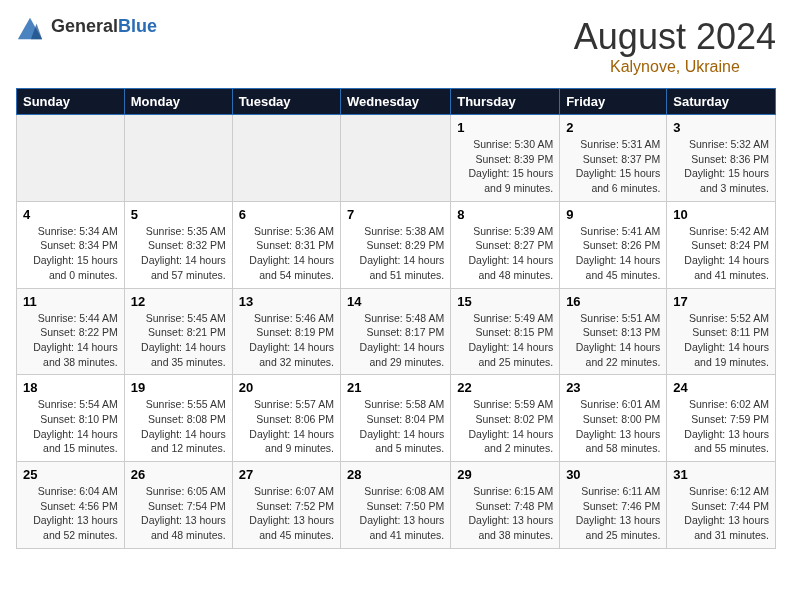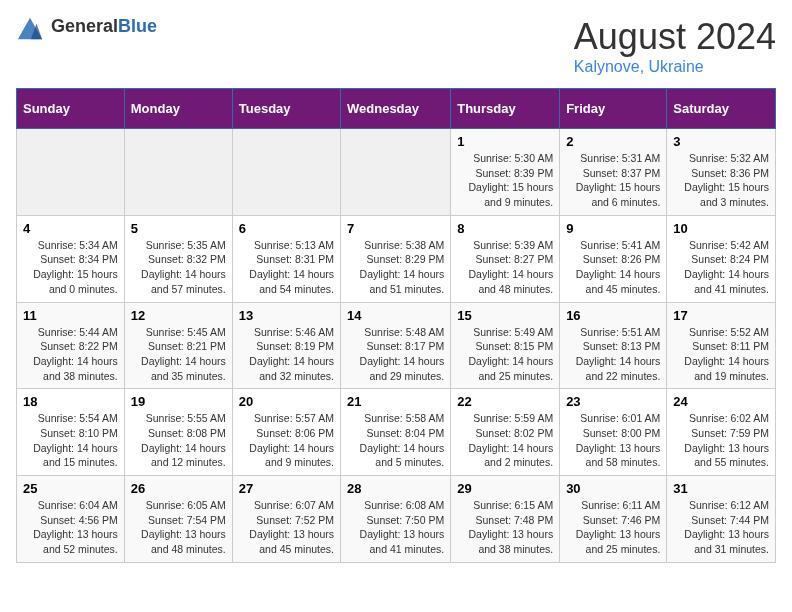--- a/index.html
+++ b/index.html
@@ -18,41 +18,41 @@
     }
     .logo {
       display: flex;
       gap: 7px;
     }
     .logo-icon {
       width: 28px;
       height: 28px;
     }
     .title-block {
-      text-align: left;
+      text-align: center;
     }
     .main-title {
       font-size: 36px;
       font-weight: normal;
       color: #333;
     }
     .sub-title {
       font-size: 16px;
-      color: #3b82f6;
+      color: #a16207;
     }
     table {
       width: 100%;
       border-collapse: collapse;
       font-size: 11px;
     }
     thead tr th {
-      background-color: #701a75;
+      background-color: #0f172a;
       color: #fff;
       text-align: left;
-      padding: 12px 6px;
+      padding: 5px 6px;
       font-size: 13px;
       font-weight: bold;
       border: 1px solid #2a6db5;
     }
     tbody tr td {
       border: 1px solid #ccc;
       padding: 5px 6px;
       vertical-align: top;
       width: 113px;
       min-height: 80px;
@@ -133,21 +133,21 @@
         <td>
           <span class="day-num">4</span>
           <div class="day-info"><span>Sunrise: 5:34 AM</span><br><span>Sunset: 8:34 PM</span><br><span>Daylight: 15 hours and 0 minutes.</span></div>
         </td>
         <td>
           <span class="day-num">5</span>
           <div class="day-info"><span>Sunrise: 5:35 AM</span><br><span>Sunset: 8:32 PM</span><br><span>Daylight: 14 hours and 57 minutes.</span></div>
         </td>
         <td>
           <span class="day-num">6</span>
-          <div class="day-info"><span>Sunrise: 5:13 AM</span><br><span>Sunset: 8:31 PM</span><br><span>Daylight: 14 hours and 54 minutes.</span></div>
+          <div class="day-info"><span>Sunrise: 5:36 AM</span><br><span>Sunset: 8:31 PM</span><br><span>Daylight: 14 hours and 54 minutes.</span></div>
         </td>
         <td>
           <span class="day-num">7</span>
           <div class="day-info"><span>Sunrise: 5:38 AM</span><br><span>Sunset: 8:29 PM</span><br><span>Daylight: 14 hours and 51 minutes.</span></div>
         </td>
         <td>
           <span class="day-num">8</span>
           <div class="day-info"><span>Sunrise: 5:39 AM</span><br><span>Sunset: 8:27 PM</span><br><span>Daylight: 14 hours and 48 minutes.</span></div>
         </td>
         <td>

